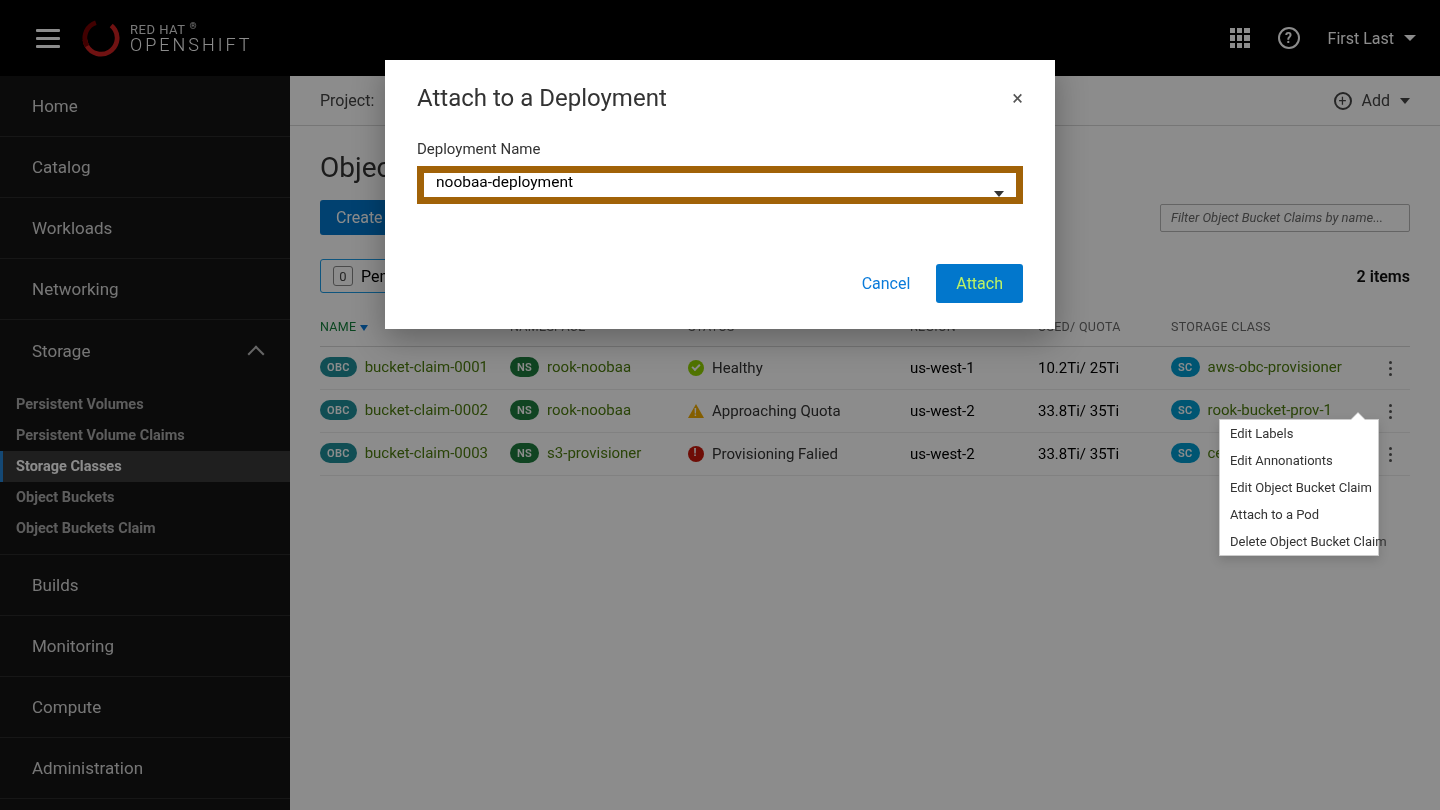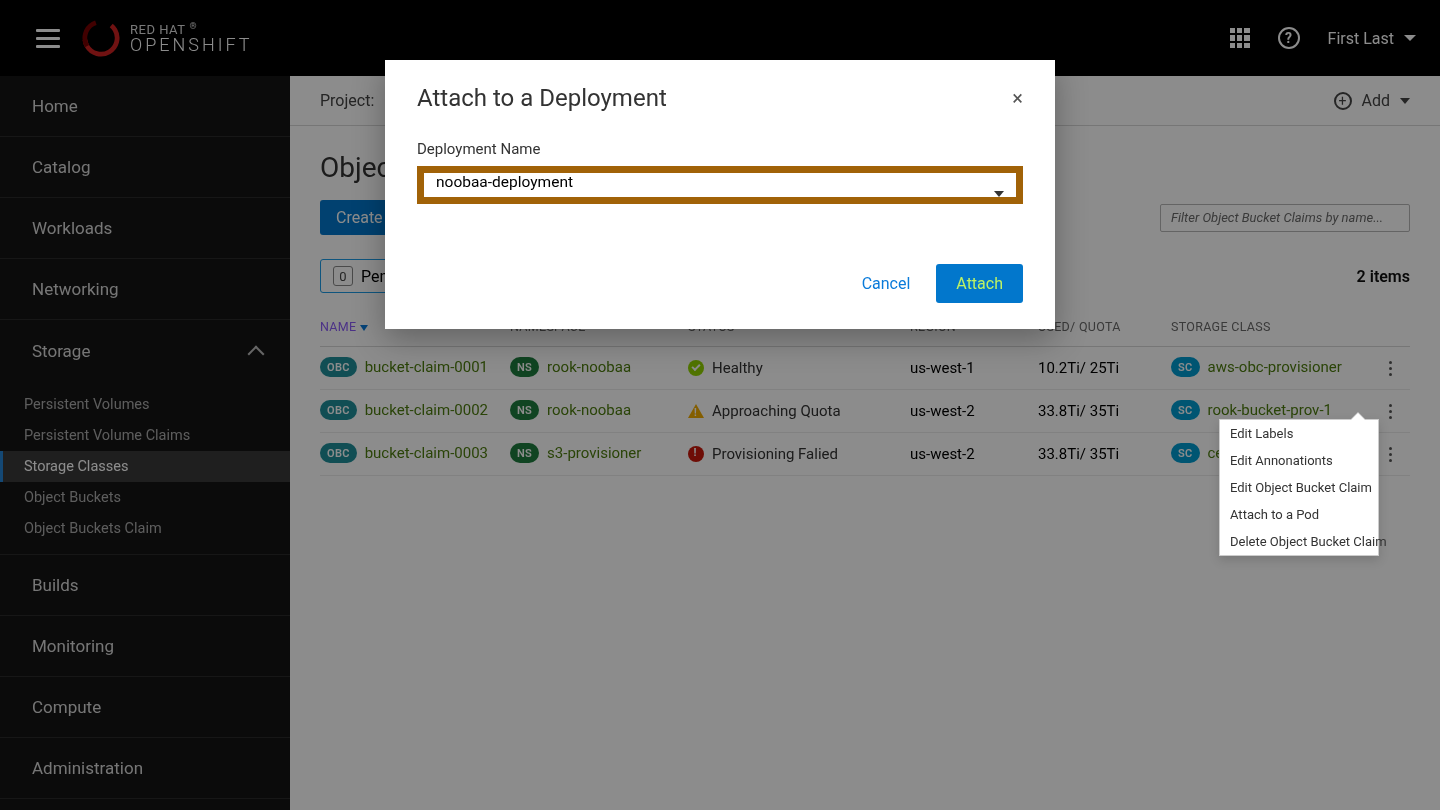--- a/index.html
+++ b/index.html
@@ -22,21 +22,21 @@
   .help-icon { width:22px; height:22px; border:2px solid #fff; border-radius:50%; display:flex; align-items:center; justify-content:center; font-size:14px; font-weight:700;}
   .user-menu { display:flex; align-items:center; gap:10px; font-size:16px; cursor:pointer;}
   .user-menu .caret { width:0;height:0;border-left:6px solid transparent;border-right:6px solid transparent;border-top:6px solid #fff;}
 
   
   .sidebar { position:absolute; top:76px; left:0; bottom:0; width:290px; background:#151515; color:#d7d7d7; overflow-y:auto;}
   .nav-item { height:61px; display:flex; align-items:center; padding:0 32px; font-size:17px; color:#d7d7d7; border-bottom:1px solid #2a2a2a; cursor:pointer; position:relative;}
   .nav-item.expandable::after{ content:''; position:absolute; right:28px; width:10px; height:10px; border-right:2px solid #bbb; border-bottom:2px solid #bbb; transform:rotate(45deg); top:24px;}
   .nav-item.expanded::after{ transform:rotate(-135deg); top:28px;}
   .nav-sub { background:#151515; border-bottom:1px solid #2a2a2a;}
-  .nav-sub-item { height:31px; display:flex; align-items:center; padding-left:24px; font-size:14.5px; color:#aaa; cursor:pointer;}
+  .nav-sub-item { height:31px; display:flex; align-items:center; padding-left:16px; font-size:14.5px; color:#aaa; cursor:pointer;font-weight:bold;}
   .nav-sub-item.active{ background:#3a3a3a; color:#fff; position:relative;}
   .nav-sub-item.active::before{ content:''; position:absolute; left:0; top:0; bottom:0; width:3px; background:#2684d4;}
   .nav-sub-pad-top{height:8px;} .nav-sub-pad-bot{height:10px;}
   .nav-item-storage{ border-bottom:none;}
 
   
   .main { position:absolute; top:76px; left:290px; right:0; bottom:0; background:#fff; overflow:hidden;}
   .project-bar { height:50px; border-bottom:1px solid #d8d8d8; display:flex; align-items:center; padding:0 30px; font-size:16px;}
   .project-bar .label { color:#444; margin-right:10px;}
   .project-bar .value { color:#111; display:flex; align-items:center; gap:10px; cursor:pointer;}
@@ -52,21 +52,21 @@
   .filters-row{ padding:24px 30px 0 30px; display:flex; align-items:center;}
   .filter-pill{ display:inline-flex; align-items:center; gap:8px; border:1px solid #1d9be5; border-radius:3px; padding:6px 12px; background:#fff; cursor:pointer; font-size:16px;}
   .filter-pill .count{ display:inline-flex; min-width:20px; height:20px; padding:0 4px; align-items:center; justify-content:center; border:1px solid #888; border-radius:3px; font-size:13px; color:#444;}
   .items-count{ margin-left:auto; font-weight:600; color:#111; font-size:16px;}
 
   
   .table { margin:14px 30px 0 30px; }
   .thead { display:flex; align-items:center; height:40px; border-bottom:1px solid #d8d8d8; font-size:12.5px; color:#6a6a6a; letter-spacing:0.3px;}
   .col-name{ width:190px; } .col-ns{ width:178px;} .col-status{ width:222px;} .col-region{ width:128px;} .col-quota{ width:133px;} .col-sc{ flex:1;}
   .col-actions{ width:30px;}
-  .thead .col-name{ color:#8b5cf6; display:flex; align-items:center; gap:4px;}
+  .thead .col-name{ color:#15803d; display:flex; align-items:center; gap:4px;}
   .sort-arrow{ width:0;height:0;border-left:4px solid transparent;border-right:4px solid transparent;border-top:6px solid #0a7bda; position:relative; top:1px;}
   .trow{ display:flex; align-items:center; height:43px; border-bottom:1px solid #ececec; font-size:15px;}
   .badge{ display:inline-flex; align-items:center; justify-content:center; height:20px; padding:0 7px; border-radius:10px; color:#fff; font-size:11px; font-weight:600; letter-spacing:0.3px; margin-right:8px; position:relative; top:-1px;}
   .badge.obc{ background:#1f8f9a;} .badge.ns{ background:#1e7c3e;} .badge.sc{ background:#009bcf;}
   .link{ color:#4d7c0f;}
   .status-cell{ display:flex; align-items:center; gap:8px; color:#333;}
   .ic{ width:16px;height:16px; display:inline-block; position:relative;}
   .ic-ok{ background:#92d400; border-radius:50%;}
   .ic-ok::after{ content:''; position:absolute; left:4px; top:4px; width:6px; height:3px; border-left:2px solid #fff; border-bottom:2px solid #fff; transform:rotate(-45deg);}
   .ic-warn{ width:0;height:0;border-left:8px solid transparent;border-right:8px solid transparent;border-bottom:14px solid #f0ab00; position:relative;}

